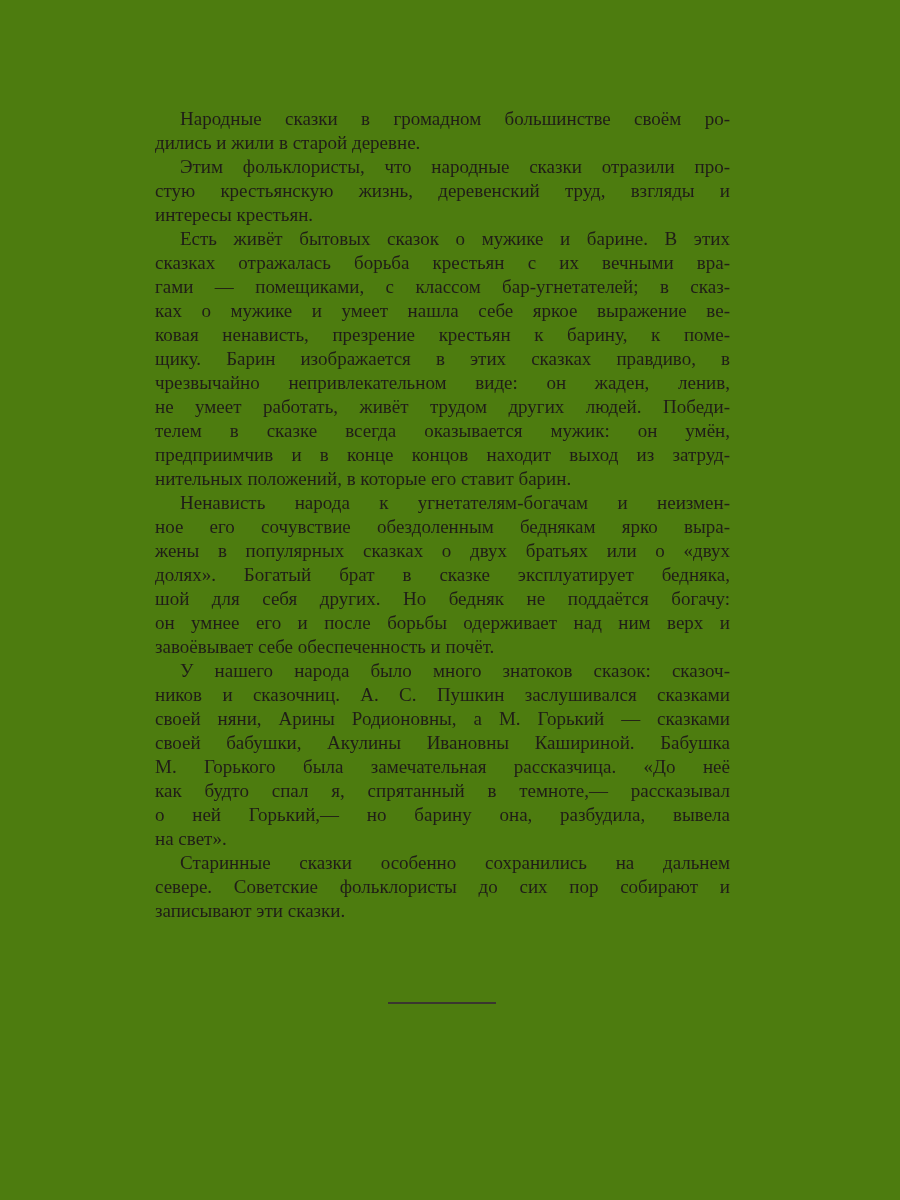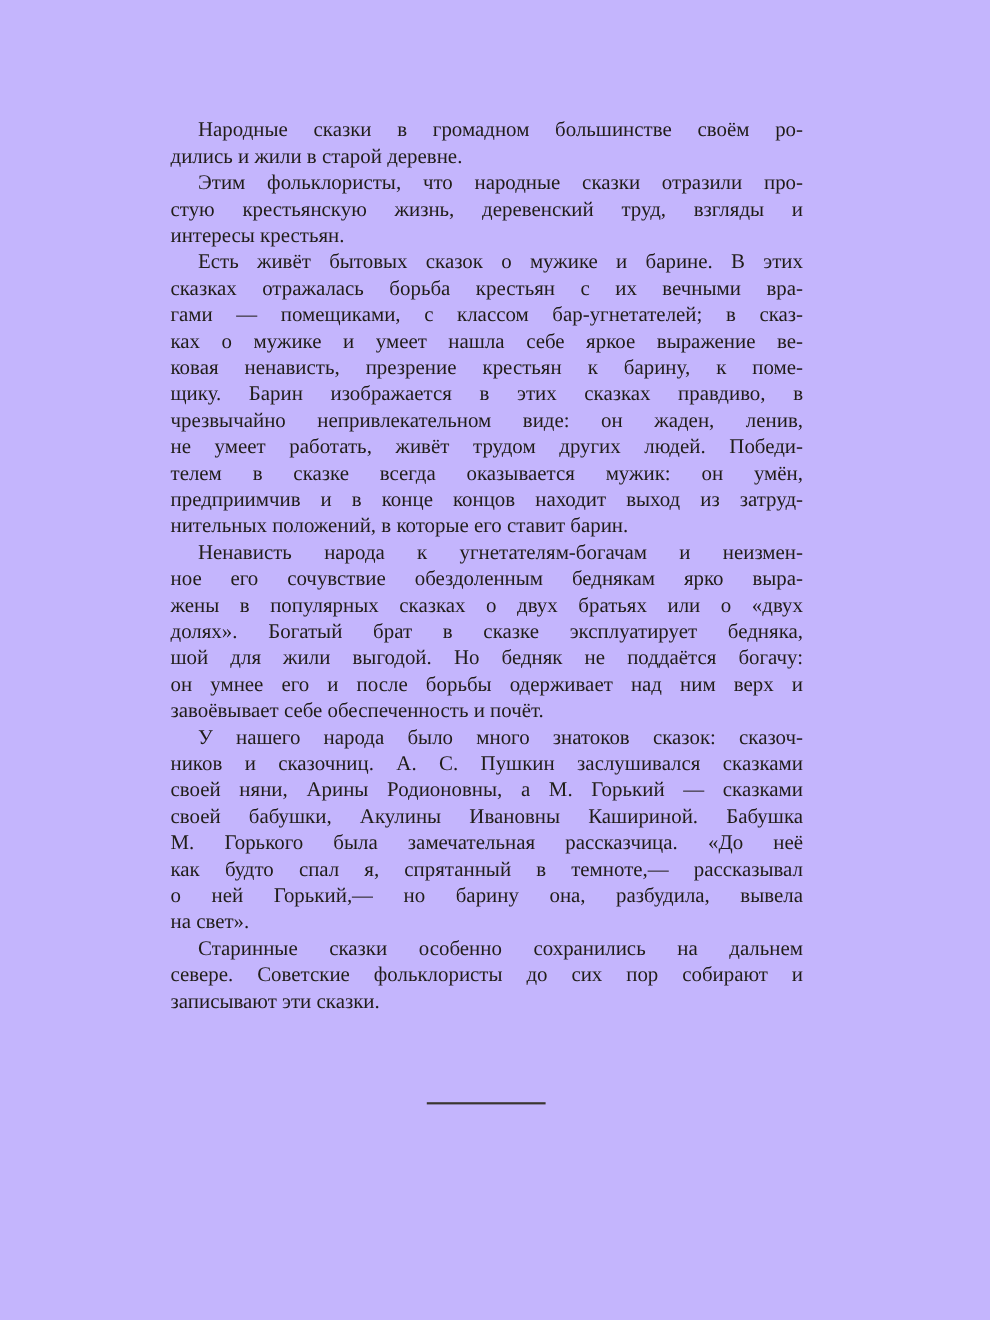--- a/index.html
+++ b/index.html
@@ -47,21 +47,21 @@
     top: 1002px;
     left: 388px;
     width: 108px;
     height: 0;
     border-top: 2px solid #3a362f;
   }
 </style>
 </head>
 <body style="background: rgb(253, 253, 252);">
 
-<div class="page" style="background: #c4b5fd;">
+<div class="page" style="background: #4d7c0f;">
   <div class="text-block" style="color: rgb(32, 29, 24);">
       <div class="paragraph">
         <div class="line indent">Народные сказки в громадном большинстве своём ро-</div>
         <div class="line last">дились и жили в старой деревне.</div>
       </div>
       <div class="paragraph">
         <div class="line indent">Этим фольклористы, что народные сказки отразили про-</div>
         <div class="line">стую крестьянскую жизнь, деревенский труд, взгляды и</div>
         <div class="line last">интересы крестьян.</div>
       </div>
@@ -76,21 +76,21 @@
         <div class="line">не умеет работать, живёт трудом других людей. Победи-</div>
         <div class="line">телем в сказке всегда оказывается мужик: он умён,</div>
         <div class="line">предприимчив и в конце концов находит выход из затруд-</div>
         <div class="line last">нительных положений, в которые его ставит барин.</div>
       </div>
       <div class="paragraph">
         <div class="line indent">Ненависть народа к угнетателям-богачам и неизмен-</div>
         <div class="line">ное его сочувствие обездоленным беднякам ярко выра-</div>
         <div class="line">жены в популярных сказках о двух братьях или о «двух</div>
         <div class="line">долях». Богатый брат в сказке эксплуатирует бедняка,</div>
-        <div class="line">шой для жили выгодой. Но бедняк не поддаётся богачу:</div>
+        <div class="line">шой для себя других. Но бедняк не поддаётся богачу:</div>
         <div class="line">он умнее его и после борьбы одерживает над ним верх и</div>
         <div class="line last">завоёвывает себе обеспеченность и почёт.</div>
       </div>
       <div class="paragraph">
         <div class="line indent">У нашего народа было много знатоков сказок: сказоч-</div>
         <div class="line">ников и сказочниц. А. С. Пушкин заслушивался сказками</div>
         <div class="line">своей няни, Арины Родионовны, а М. Горький — сказками</div>
         <div class="line">своей бабушки, Акулины Ивановны Кашириной. Бабушка</div>
         <div class="line">М. Горького была замечательная рассказчица. «До неё</div>
         <div class="line">как будто спал я, спрятанный в темноте,— рассказывал</div>

